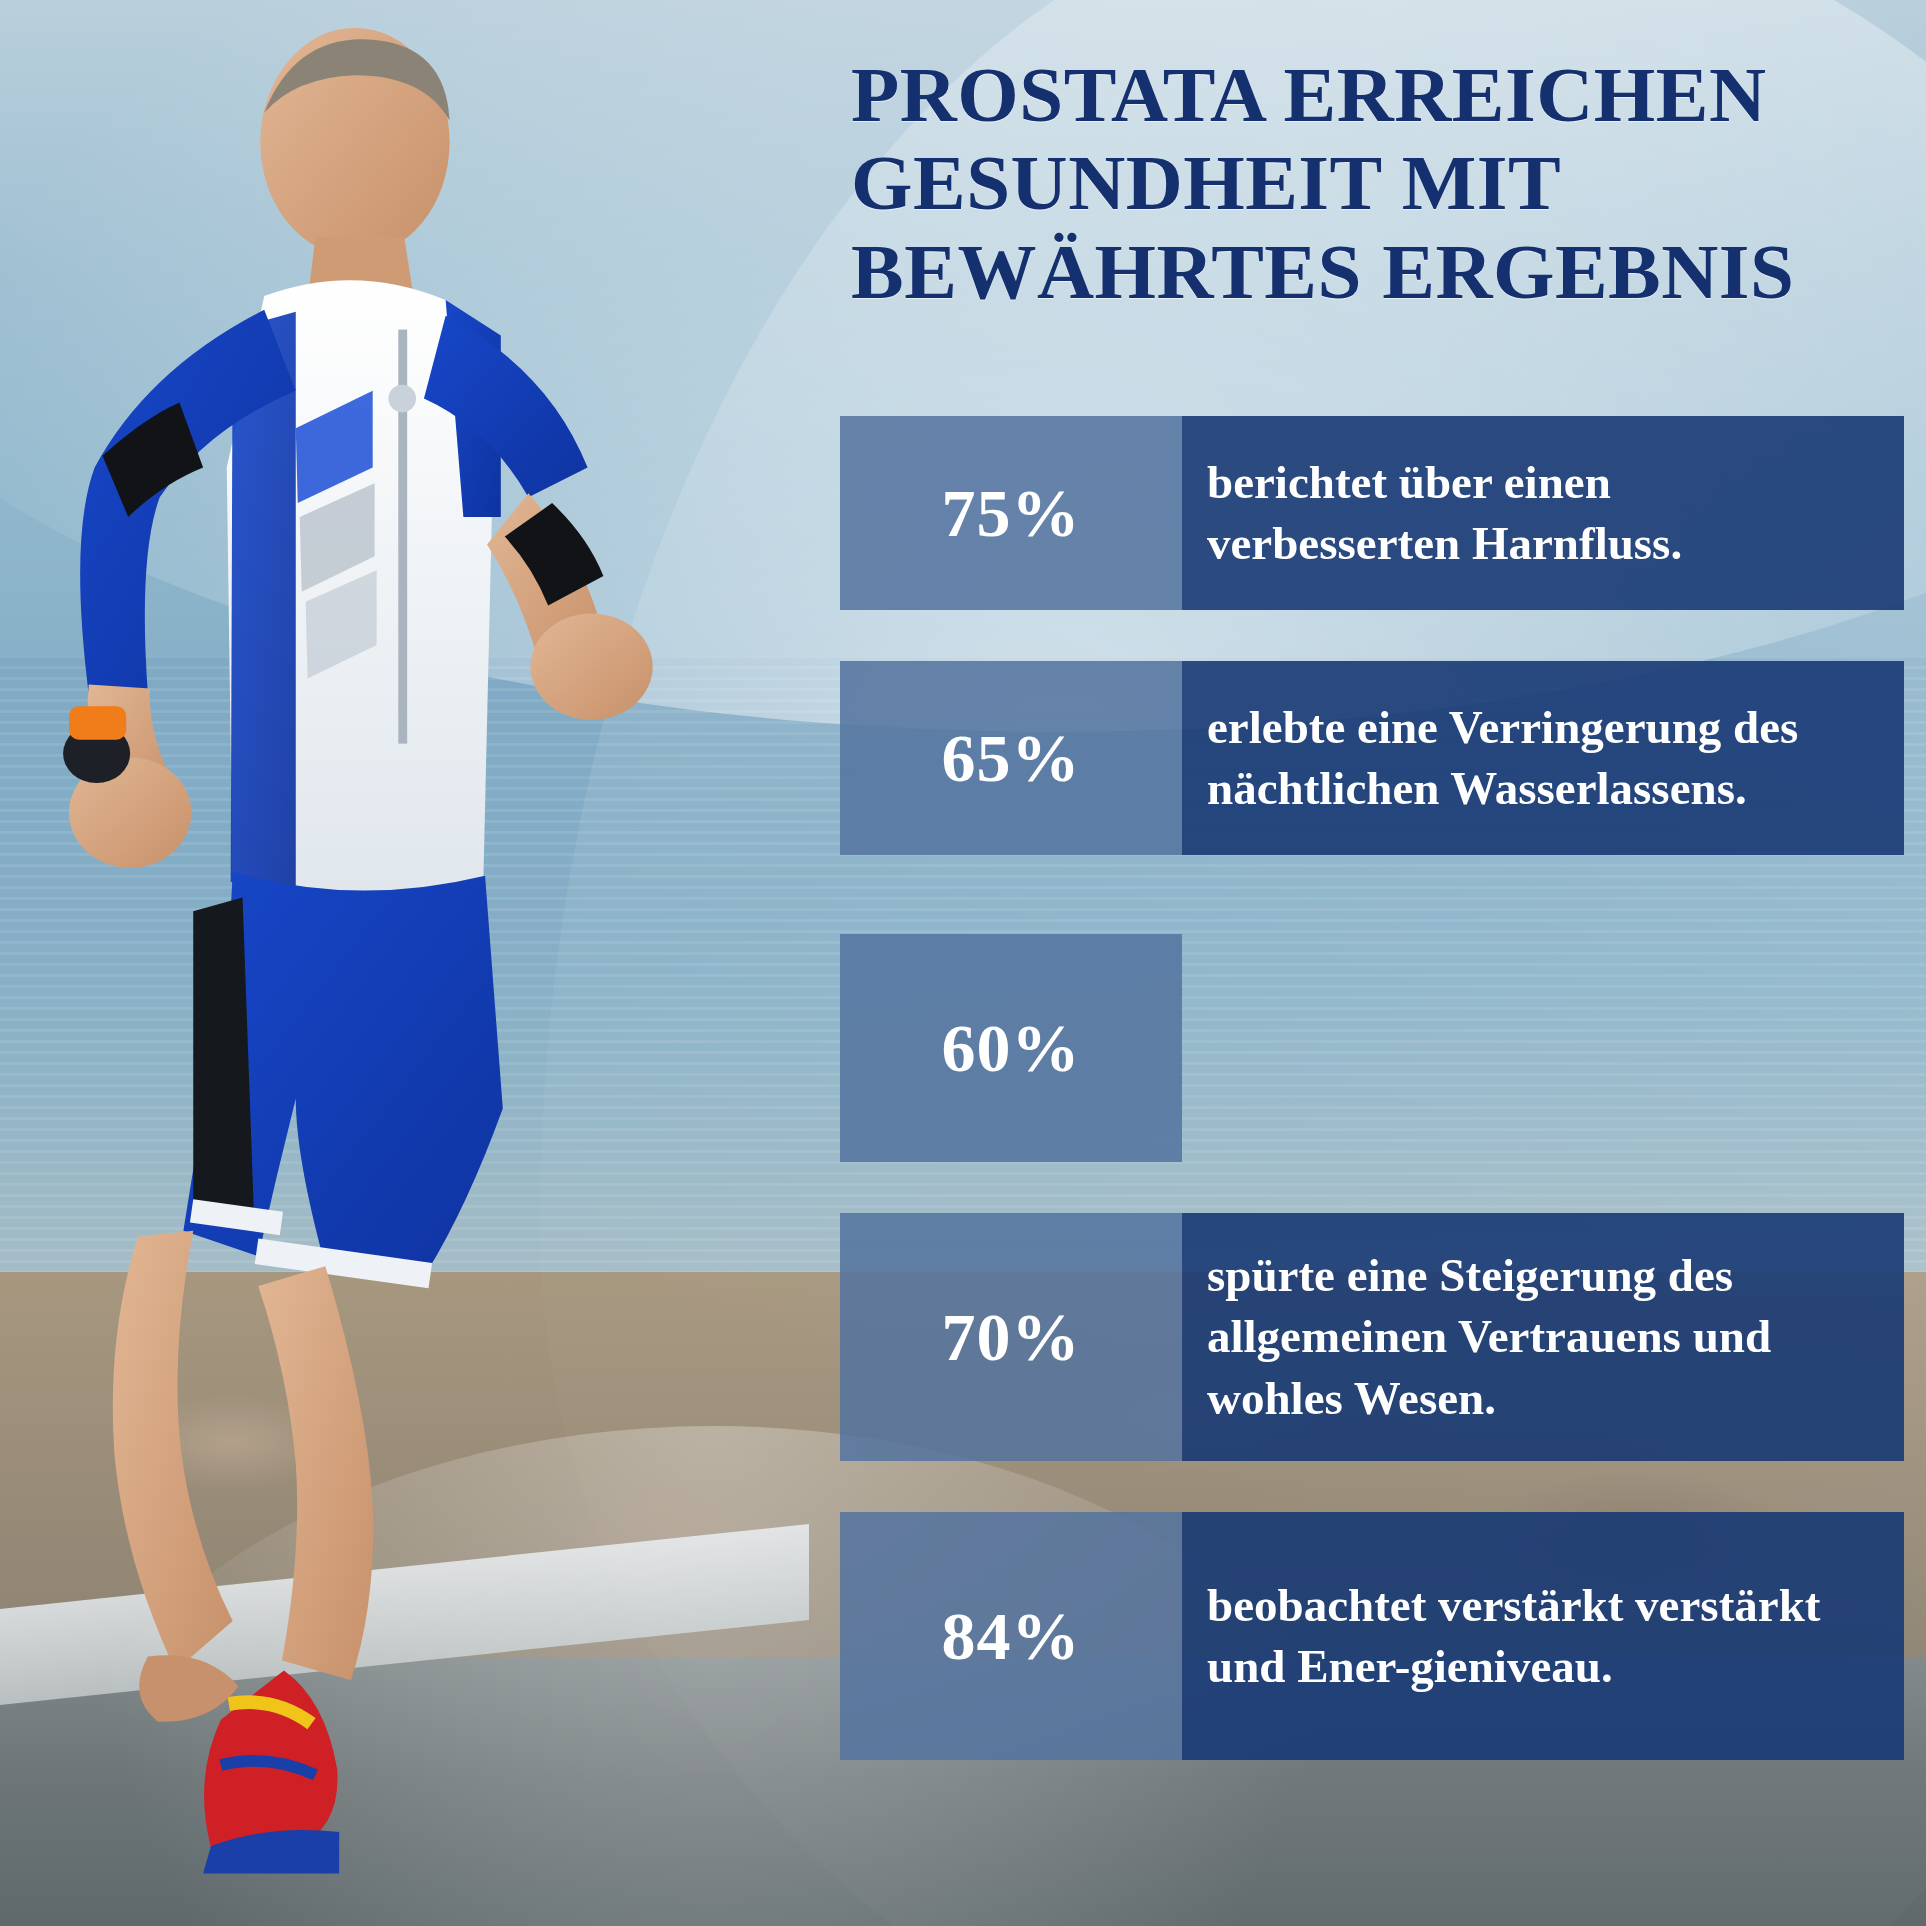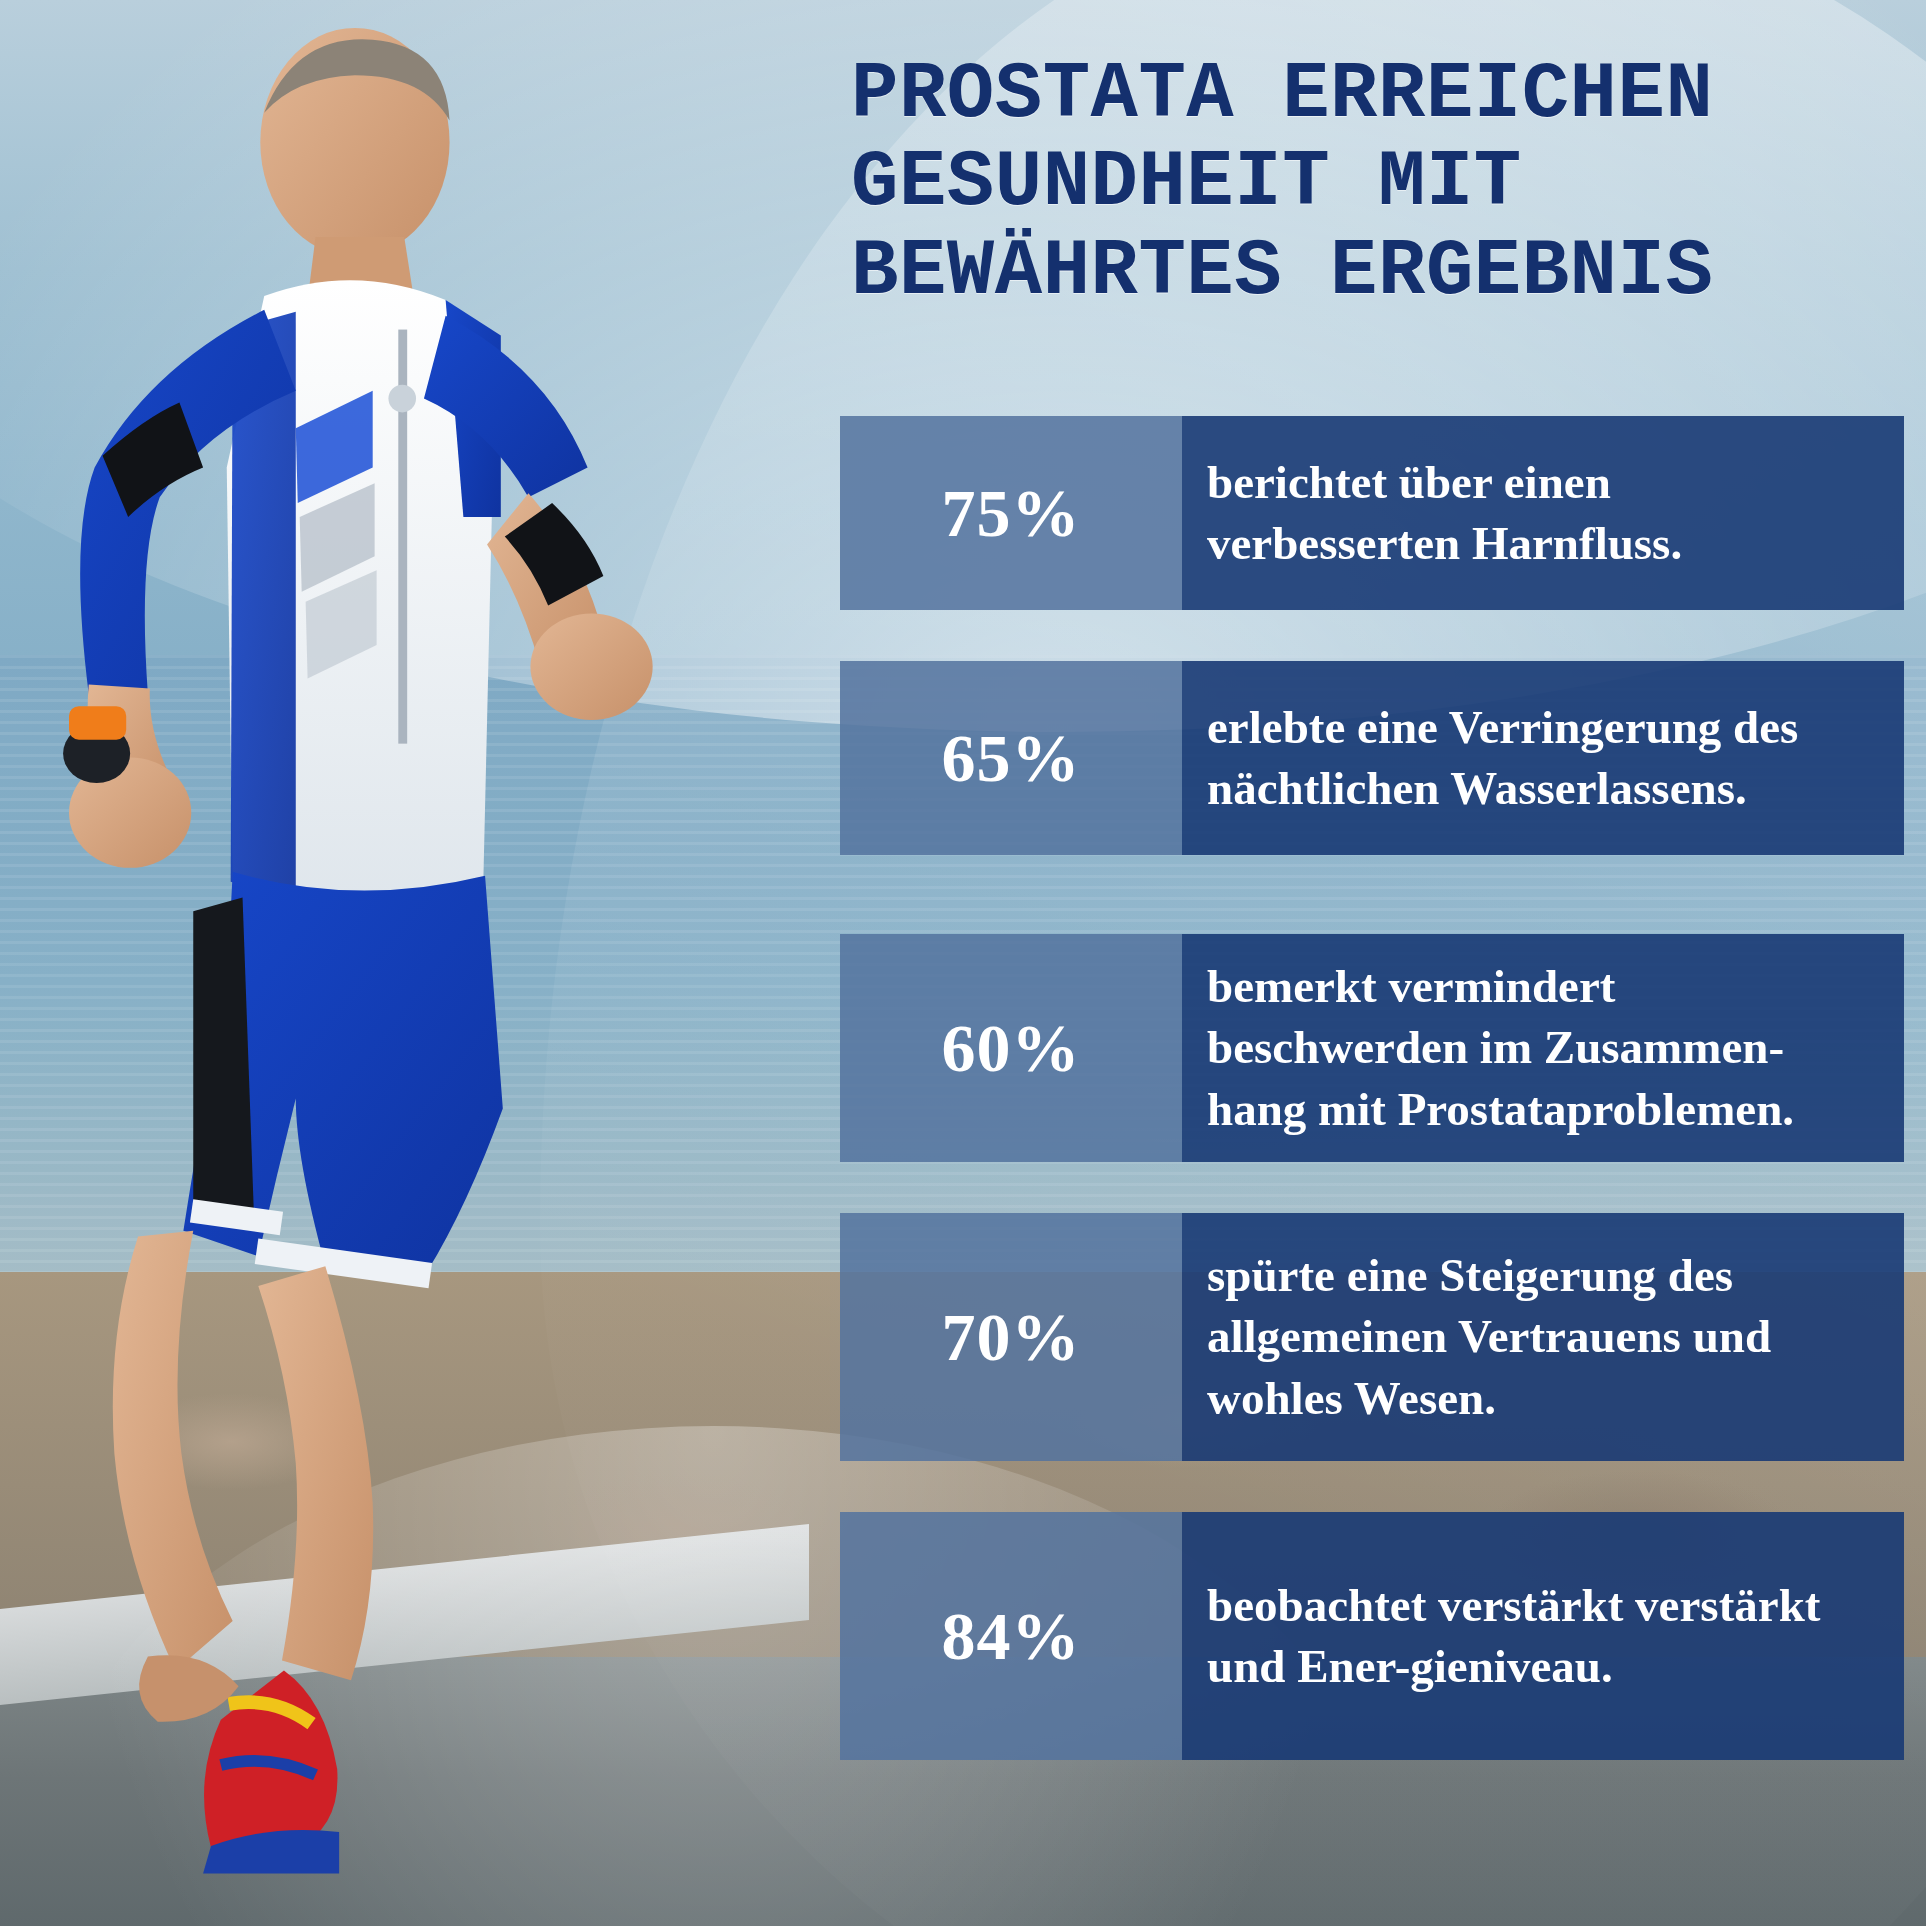--- a/index.html
+++ b/index.html
@@ -82,21 +82,21 @@
   .runner { position: absolute; left: 0; top: 0; width: 44%; height: 100%; }
   .runner svg { width: 100%; height: 100%; display: block; }
 
   
   .headline {
     position: absolute;
     left: 851px;
     top: 51px;
     width: 1030px;
     color: #14306e;
-    font-family: Liberation Mono, monospace;
+    font-family: Liberation Serif, serif;
     font-weight: bold;
     font-size: 79px;
     line-height: 1.12;
     letter-spacing: 0.5px;
     text-shadow: 0 1px 0 rgba(255,255,255,0.55);
   }
 
   
   .stats {
     position: absolute;
@@ -226,21 +226,20 @@
       <div class="stat-text">berichtet über einen verbesserten Harnfluss.</div>
     </div>
 
     <div class="stat-row">
       <div class="stat-pct">65%</div>
       <div class="stat-text">erlebte eine Verringerung des nächtlichen Wasserlassens.</div>
     </div>
 
     <div class="stat-row tall">
       <div class="stat-pct">60%</div>
-      <div class="stat-text">bemerkt vermindert beschwerden im Zusammen-hang mit Prostataproblemen.</div>
     </div>
 
     <div class="stat-row tallest">
       <div class="stat-pct">70%</div>
       <div class="stat-text">spürte eine Steigerung des allgemeinen Vertrauens und wohles Wesen.</div>
     </div>
 
     <div class="stat-row tallest">
       <div class="stat-pct">84%</div>
       <div class="stat-text">beobachtet verstärkt verstärkt und Ener-gieniveau.</div>

